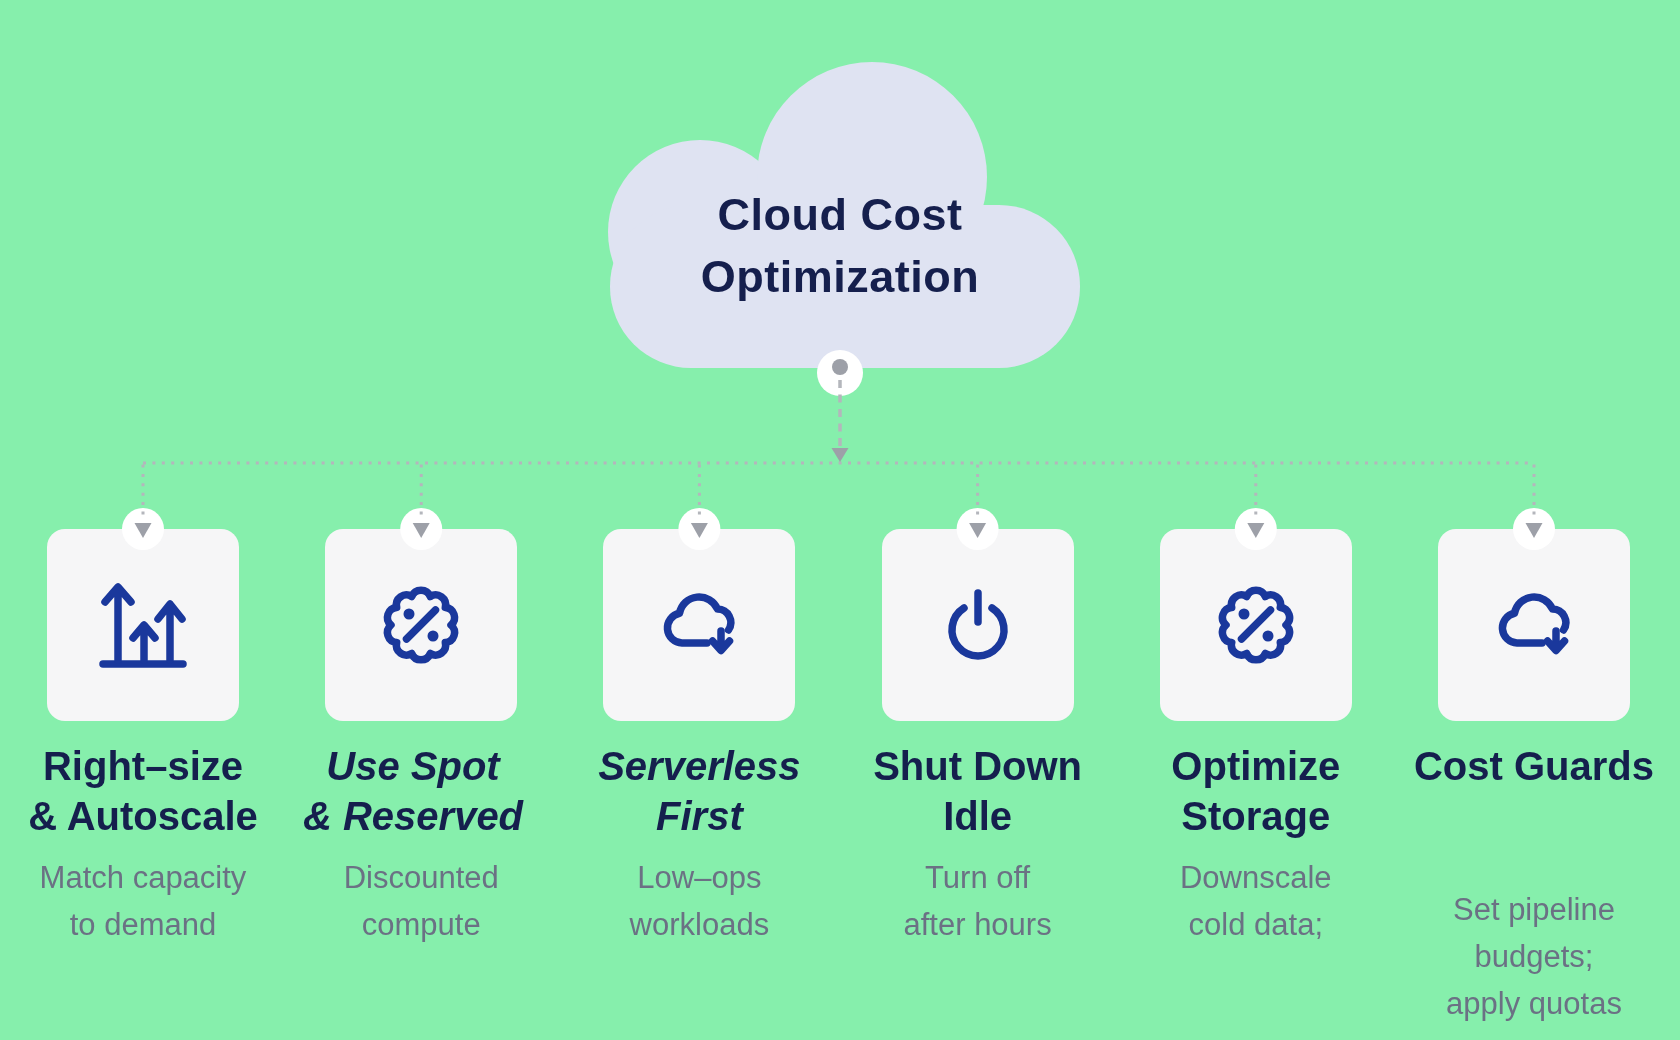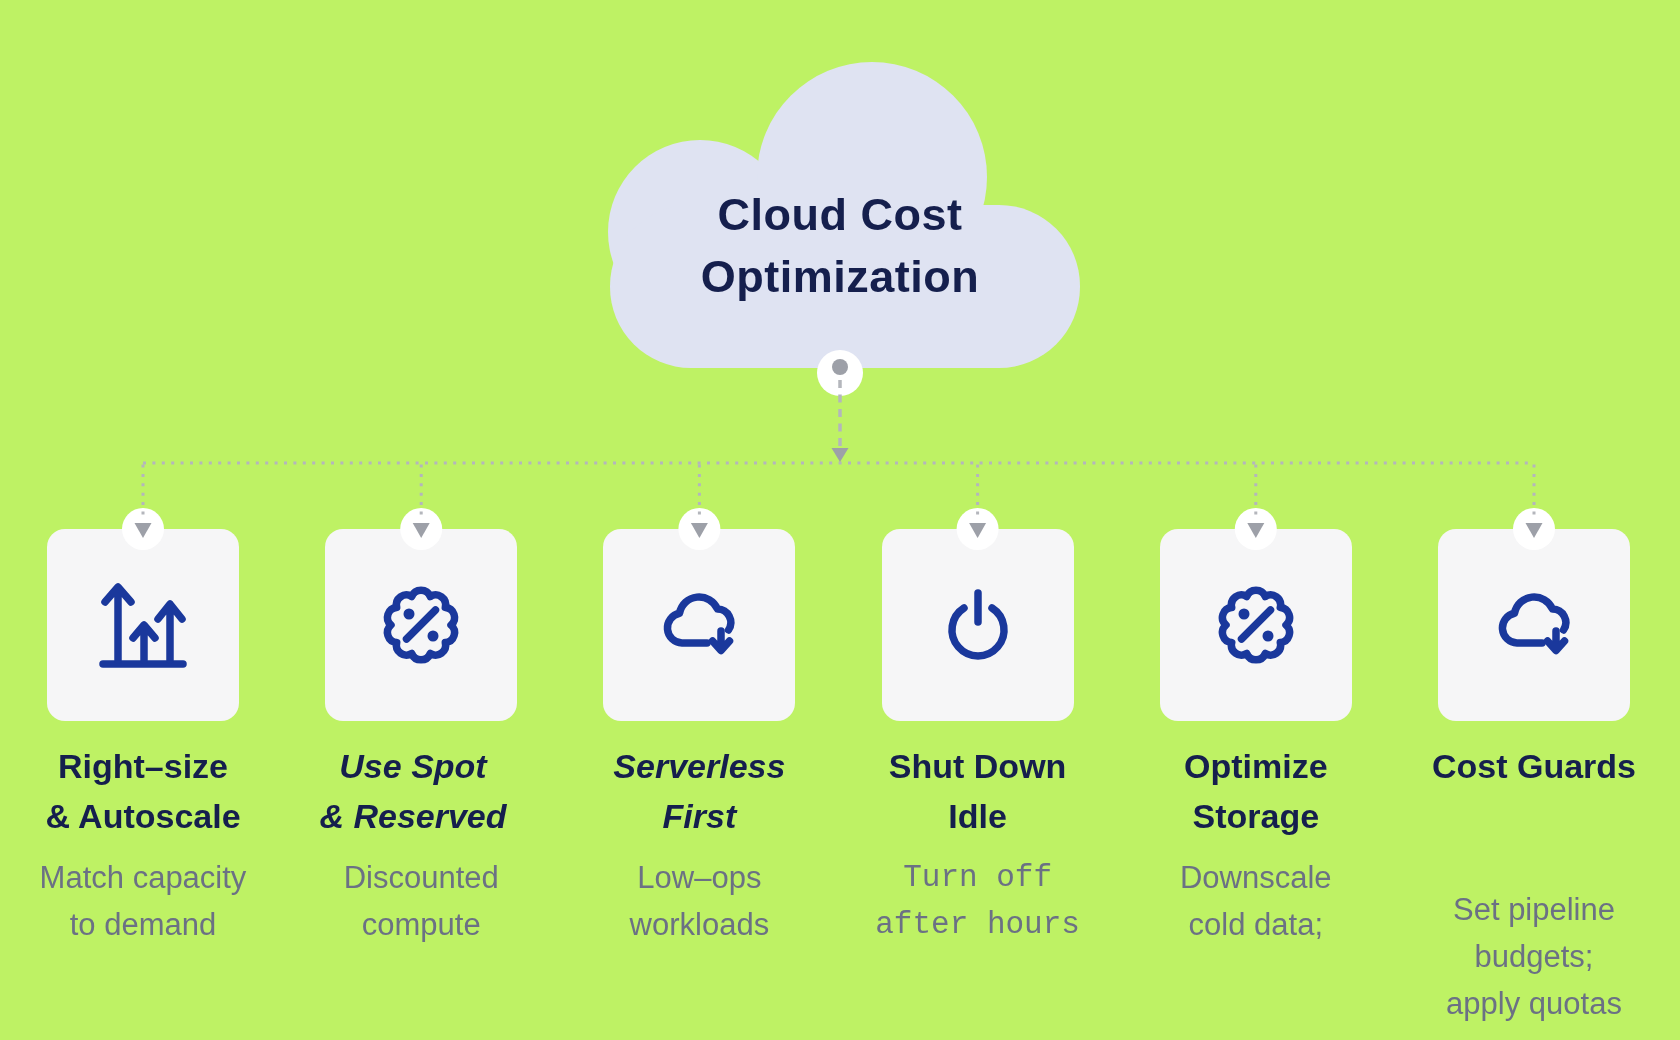--- a/index.html
+++ b/index.html
@@ -1,30 +1,30 @@
 <!DOCTYPE html>
 <html style="--title-navy: #151f4d; --icon-blue: #1a389c; --subtitle-gray: #6b7184; --cloud-fill: #dfe3f2; --card-fill: #f6f6f7; --connector-gray: #b4b6bc; --arrow-gray: #9da0a8;"><head>
 <meta charset="utf-8">
 <style>
   html,body{margin:0;padding:0;background:#ffffff;}
   body{width:1680px;height:1040px;overflow:hidden;font-family:"Liberation Sans",sans-serif;}
-  .stage{position:relative;width:1680px;height:1040px;background:#bef264;}
+  .stage{position:relative;width:1680px;height:1040px;background:#86efac;}
   .layer{position:absolute;left:0;top:0;pointer-events:none;}
   #cloud-layer{z-index:0;}
   #overlay{z-index:3;}
   .cloud-shape{fill:var(--cloud-fill);}
   .cloud-notch{fill:#ffffff;}
   .cloud-title{position:absolute;left:640px;top:184px;width:400px;z-index:1;
     text-align:center;font-size:45px;font-weight:700;line-height:62px;
     color:var(--title-navy);letter-spacing:0.5px;}
   .card{position:absolute;top:529px;width:192px;height:192px;z-index:1;
     background:var(--card-fill);border-radius:18px;
     display:flex;align-items:center;justify-content:center;}
   .b-title{position:absolute;top:741px;width:278px;z-index:1;text-align:center;
-    font-size:34px;font-weight:700;line-height:50px;color:var(--title-navy);white-space:nowrap;}
+    font-size:40px;font-weight:700;line-height:50px;color:var(--title-navy);white-space:nowrap;}
   .b-sub{position:absolute;top:854px;width:278px;z-index:1;text-align:center;
     font-size:31px;font-weight:400;line-height:47px;color:var(--subtitle-gray);white-space:nowrap;}
   .notch{fill:#ffffff;}
   .dot-line{stroke:var(--connector-gray);stroke-width:3;stroke-dasharray:3 6.4;fill:none;}
   .dash-line{stroke:var(--connector-gray);stroke-width:3.5;stroke-dasharray:8 6.5;fill:none;}
   .arrow,.origin-dot{fill:var(--arrow-gray);stroke:none;}
   .ic{fill:none;stroke:var(--icon-blue);stroke-width:7.5;stroke-linecap:round;stroke-linejoin:round;}
   .ic-fill{fill:var(--icon-blue);stroke:none;}
 </style>
 </head>
@@ -94,21 +94,21 @@
       <div class="card" style="left: 881.6px;">
         <svg width="96" height="96" viewBox="0 0 96 96">
           <path class="ic" d="M62 31 A26 26 0 1 1 34 31"></path>
           <path class="ic" d="M48 16 V45"></path>
         </svg>
       </div>
       <div class="b-title" style="left: 838.6px;">
         <div>Shut Down</div>
         <div>Idle</div>
       </div>
-      <div class="b-sub" style="left: 838.6px; font-family: Liberation Mono, monospace;">
+      <div class="b-sub" style="left: 838.6px;">
         <div>Turn off</div>
         <div>after hours</div>
       </div>
       <div class="card" style="left: 1159.8px;">
         <svg width="96" height="96" viewBox="0 0 96 96">
           <path class="ic" d="M78 48 A10 10 0 0 1 72.3 65.6 A10 10 0 0 1 57.3 76.5 A10 10 0 0 1 38.7 76.5 A10 10 0 0 1 23.7 65.6 A10 10 0 0 1 18 48 A10 10 0 0 1 23.7 30.4 A10 10 0 0 1 38.7 19.5 A10 10 0 0 1 57.3 19.5 A10 10 0 0 1 72.3 30.4 A10 10 0 0 1 78 48 Z"></path>
           <path class="ic" d="M62.5 33 L33.5 62"></path>
           <circle class="ic-fill" cx="36" cy="37" r="5.5"></circle>
           <circle class="ic-fill" cx="60" cy="59" r="5.5"></circle>
         </svg>

